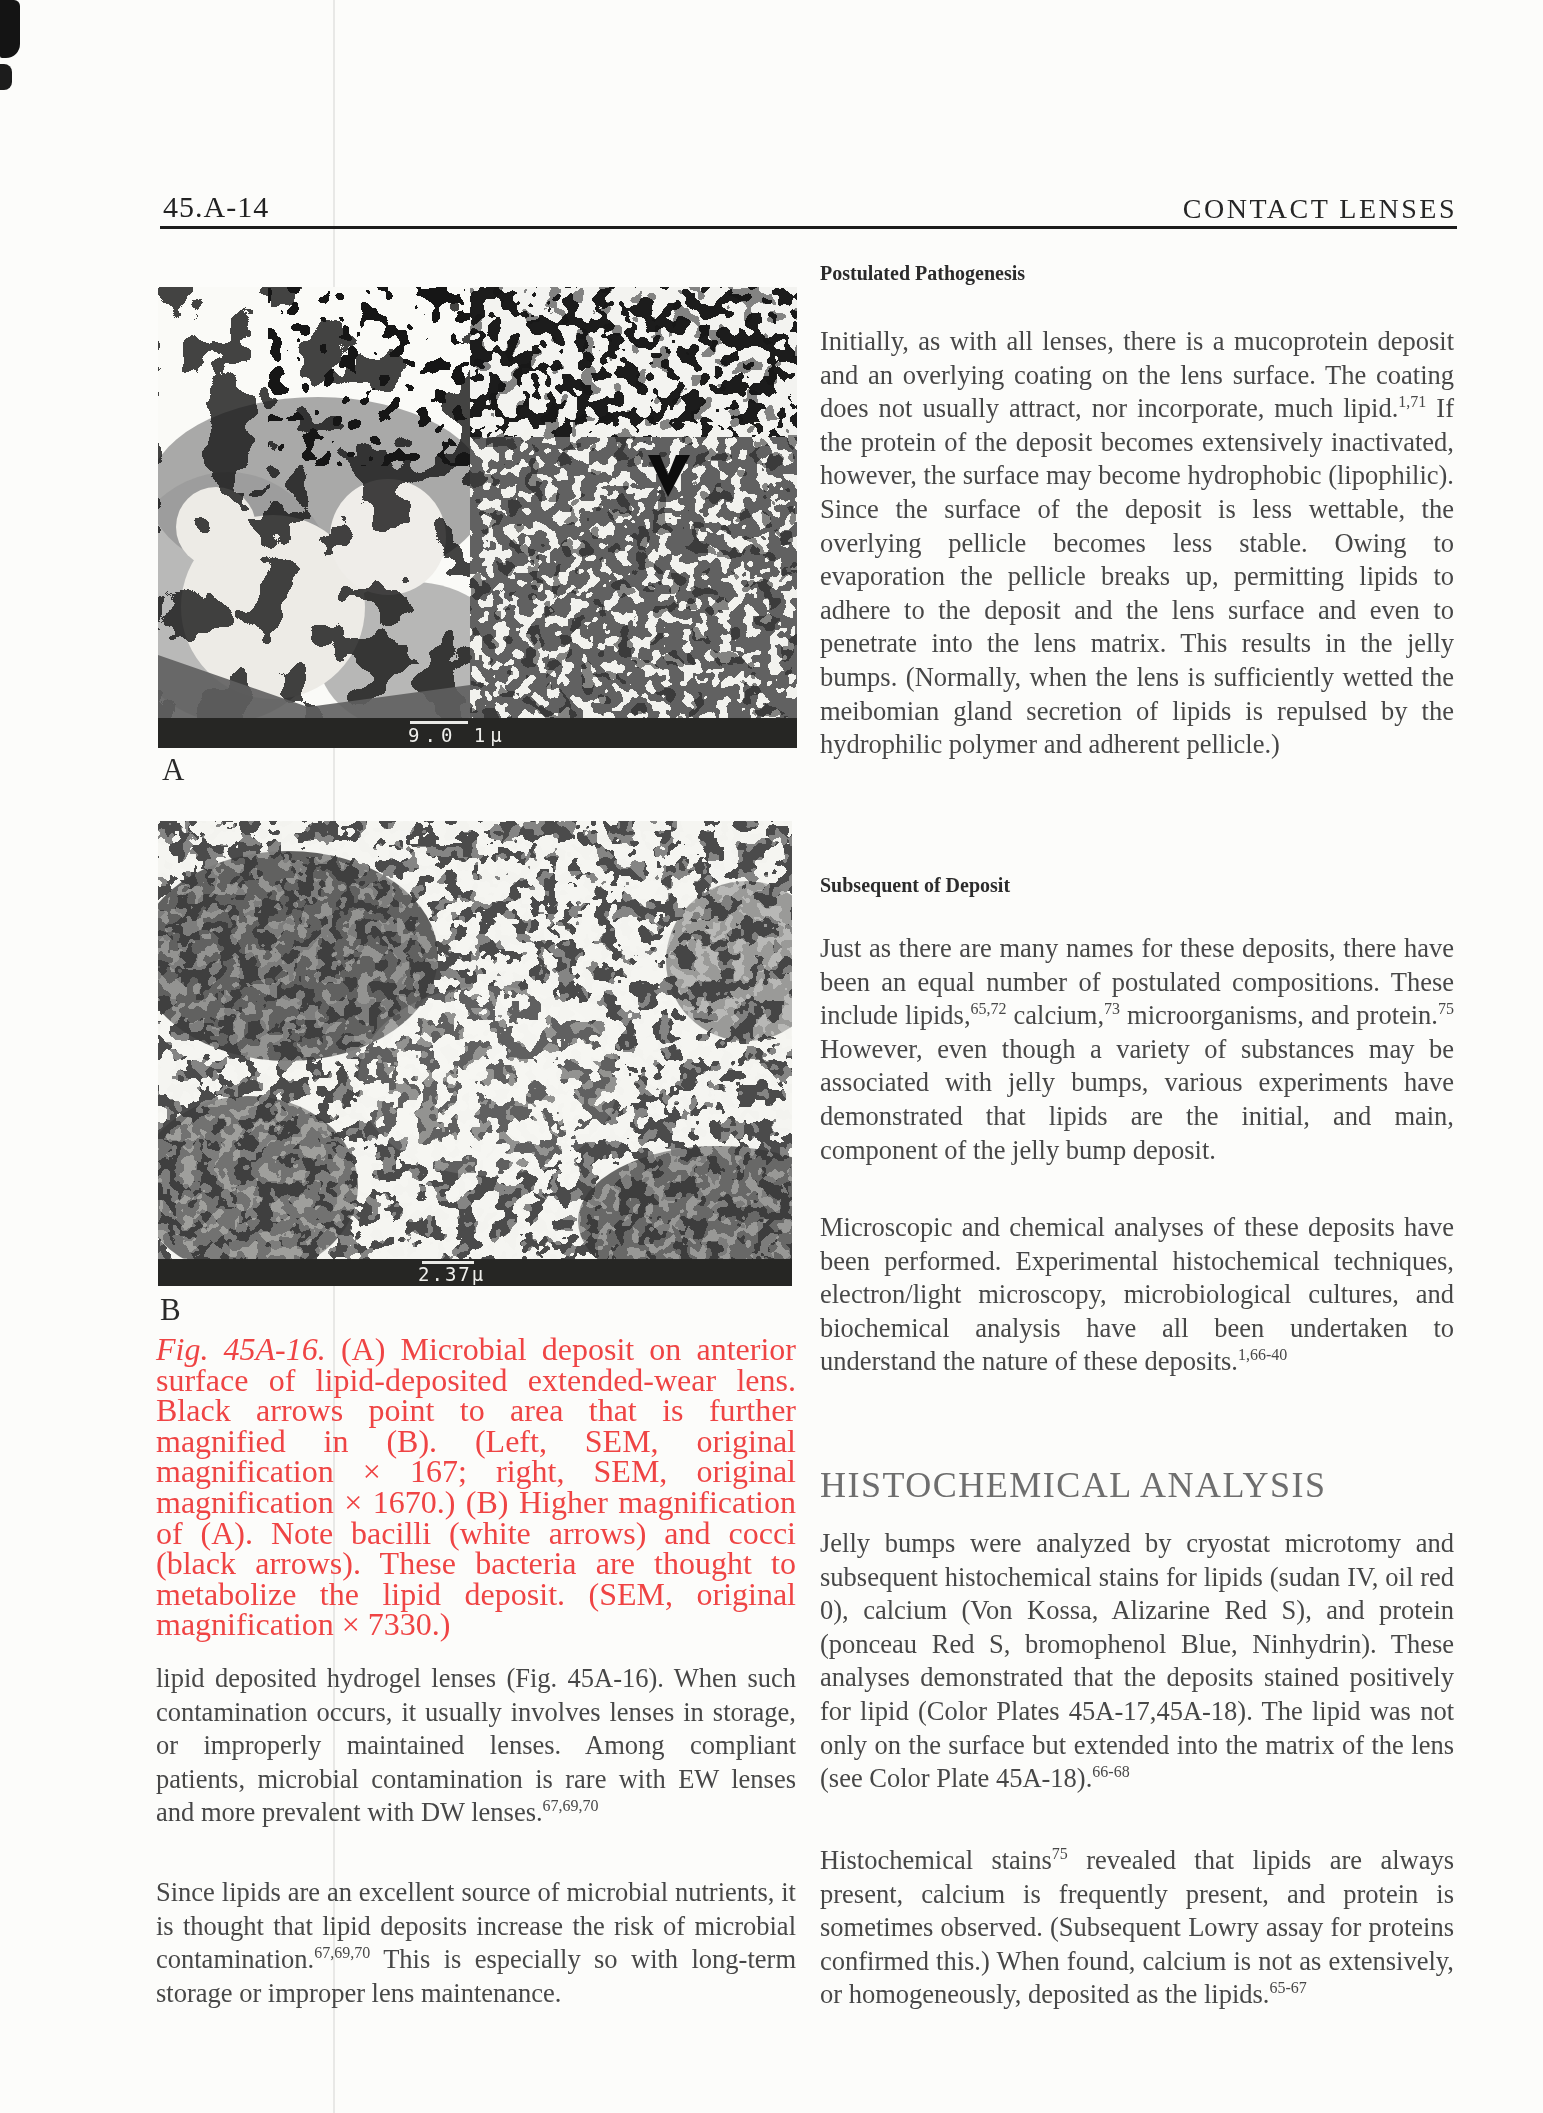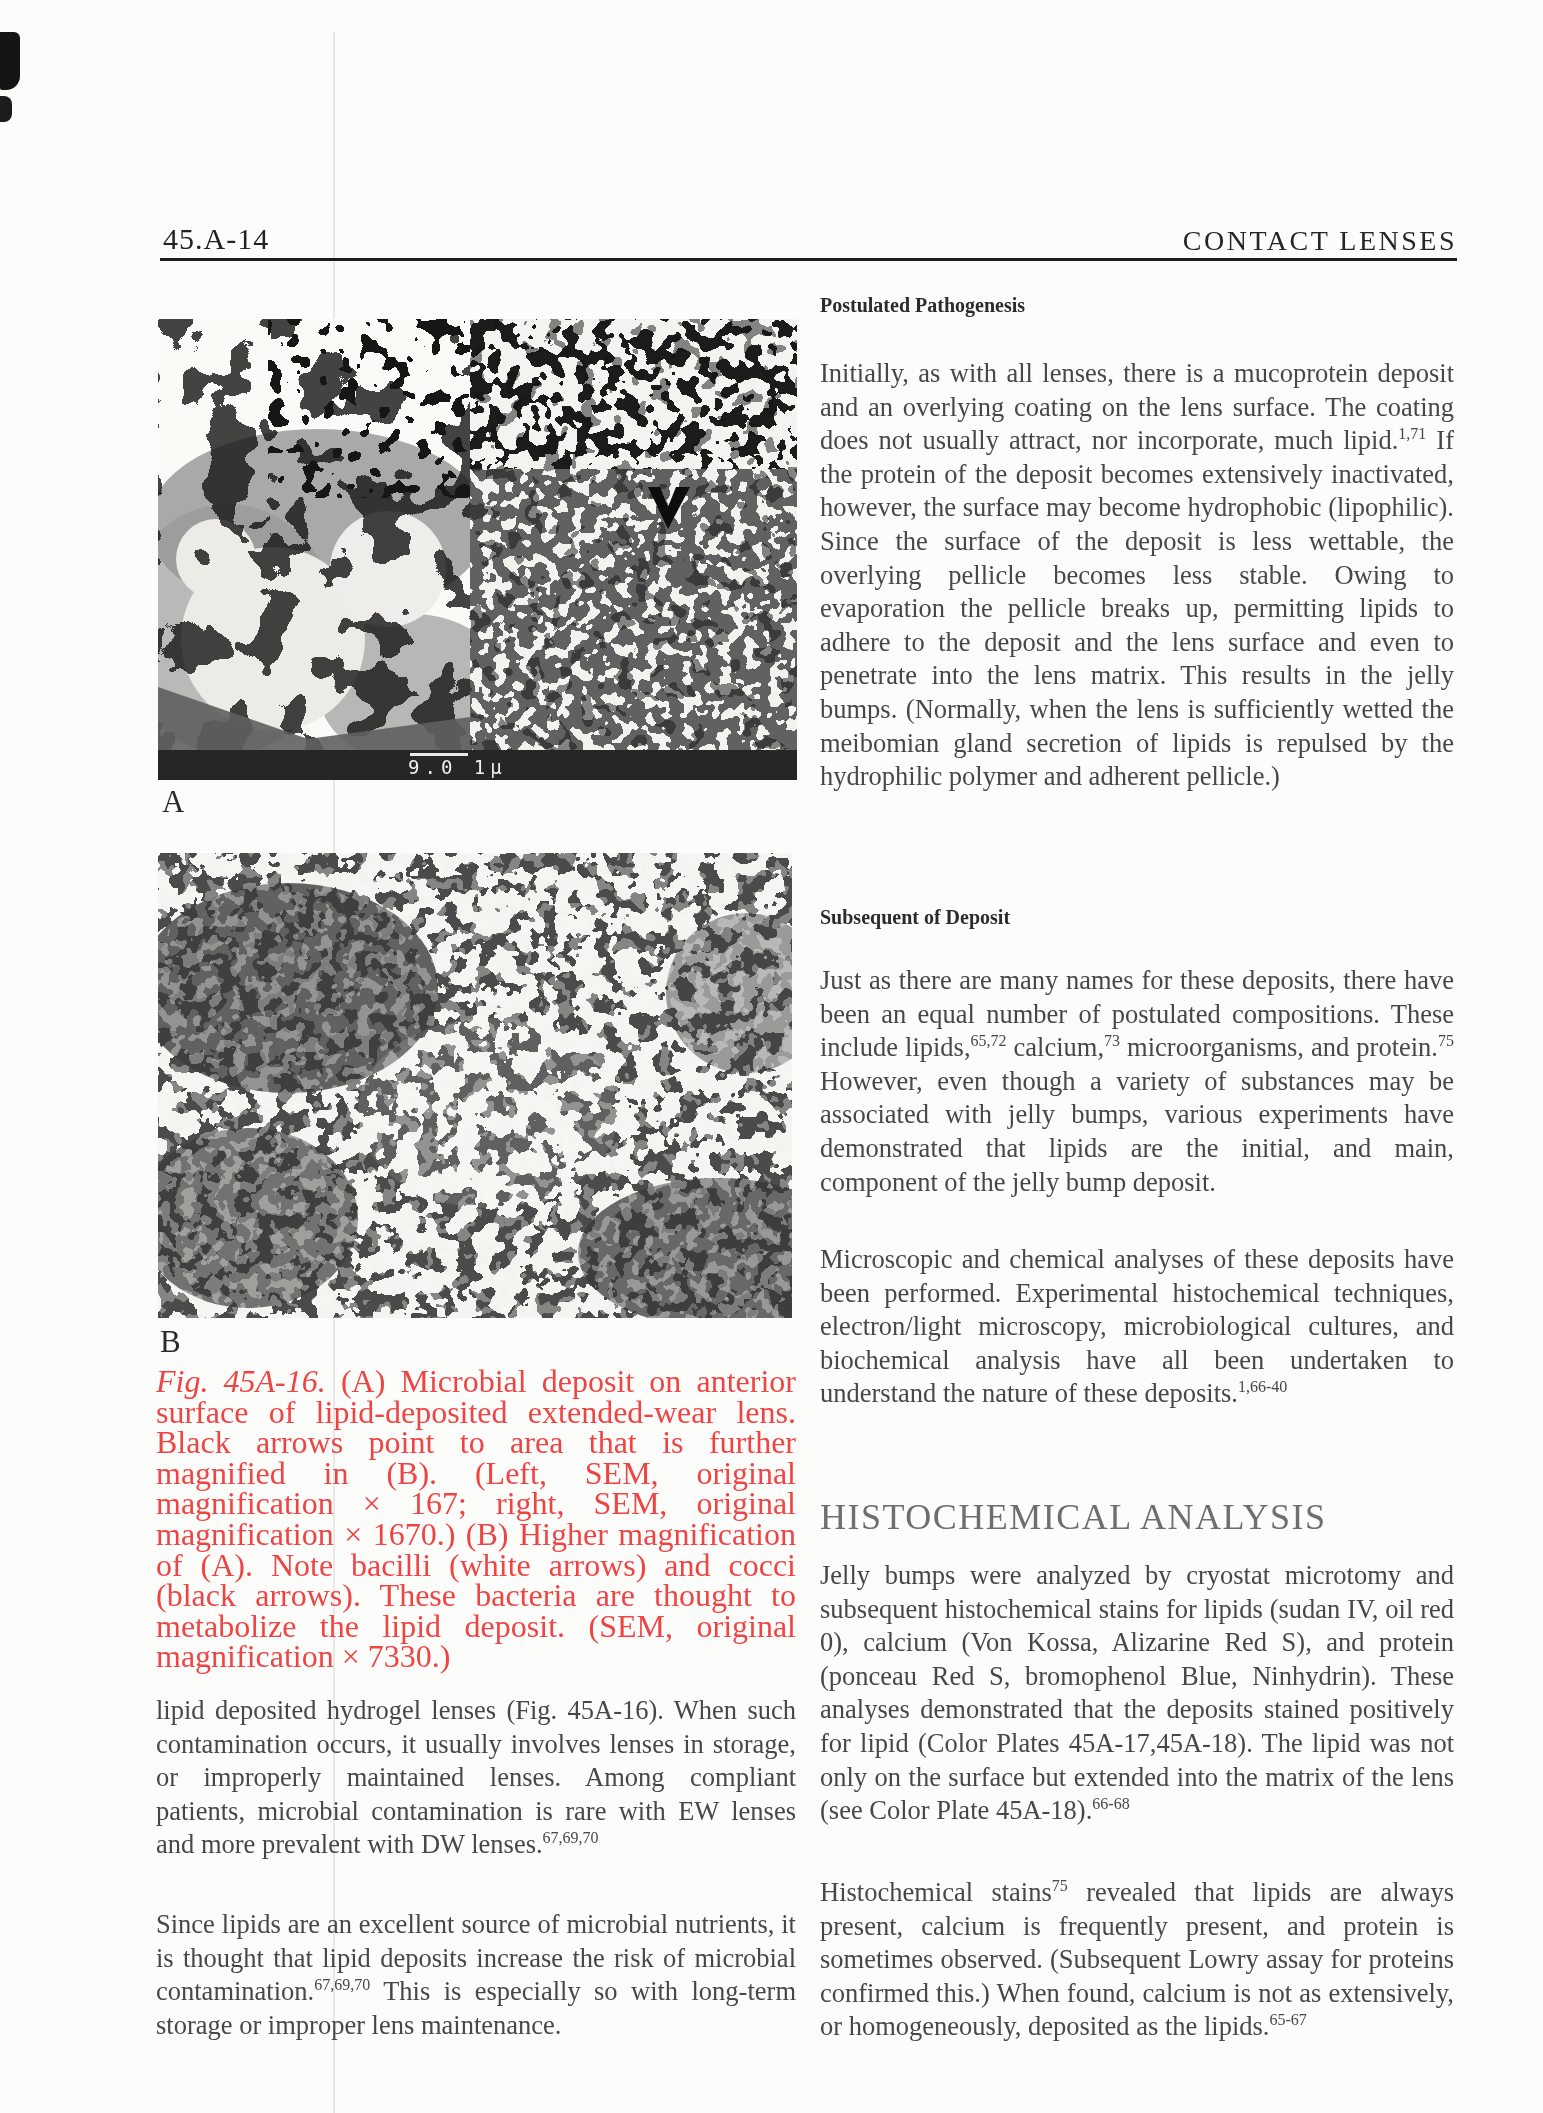--- a/index.html
+++ b/index.html
@@ -2,21 +2,21 @@
 <html><head>
 <meta charset="utf-8">
 <style>
   html,body{margin:0;padding:0;}
   body{
     width:1543px;height:2113px;position:relative;
     background:#fcfcfa;overflow:hidden;
     font-family:"Liberation Serif","DejaVu Serif",serif;
     color:#3f3f3f;
   }
-  .abs{position:absolute;margin-top:32px;}
+  .abs{position:absolute;}
   
   .page-num{left:163px;top:190px;font-size:30px;color:#222;letter-spacing:1px;}
   .run-title{right:86px;top:193px;font-size:28px;color:#262626;letter-spacing:2.5px;}
   .head-rule{left:160px;top:226px;width:1297px;height:3px;background:#1c1c1c;}
   
   .fold-line{left:333px;top:0;width:2px;height:2113px;background:rgba(90,90,90,0.12);}
   .corner-mark{left:0;top:0;width:20px;height:58px;background:#141414;border-radius:0 6px 14px 2px;}
   .corner-mark2{left:0;top:64px;width:12px;height:26px;background:#1c1c1c;border-radius:0 8px 8px 0;}
   
   .figure{overflow:hidden;background:#5eead4;}
@@ -160,20 +160,24 @@
   <svg style="position:absolute;left:0;top:0" width="634" height="465">
     <rect width="634" height="465" fill="#4b4b4b"></rect>
     <rect width="634" height="465" filter="url(#fWhiteWormB)"></rect>
     <ellipse cx="130" cy="135" rx="150" ry="105" fill="#3c3c3c" opacity="0.8"></ellipse>
     <ellipse cx="90" cy="365" rx="110" ry="90" fill="#3a3a3a" opacity="0.7"></ellipse>
     <ellipse cx="560" cy="400" rx="140" ry="75" fill="#383838" opacity="0.75"></ellipse>
     <ellipse cx="588" cy="140" rx="80" ry="80" fill="#404040" opacity="0.5"></ellipse>
     <ellipse cx="330" cy="260" rx="130" ry="95" fill="#ffffff" opacity="0.12"></ellipse>
     <rect width="634" height="465" filter="url(#fWhiteWorm)" opacity="0.35"></rect>
   </svg>
+  <div class="fig-bar">
+    <div class="scale-line" style="left:264px;top:2px;width:52px;"></div>
+    <div class="scale-text" style="left:260px;top:4px;letter-spacing:2px;">2.37μ</div>
+  </div>
 </div>
 <div class="abs fig-label label-b">B</div>
 
 <div class="abs col-left caption" style="top:1334px;"><i>Fig. 45A-16.</i>  (A) Microbial deposit on anterior surface of lipid-deposited extended-wear lens. Black arrows point to area that is further magnified in (B). (Left, SEM, original magnification × 167; right, SEM, original magnification × 1670.) (B) Higher magnification of (A). Note bacilli (white arrows) and cocci (black arrows). These bacteria are thought to metabolize the lipid deposit. (SEM, original magnification × 7330.)</div>
 
 <div class="abs col-left body-par" style="top:1662px;">lipid deposited hydrogel lenses (Fig. 45A-16). When such contamination occurs, it usually involves lenses in storage, or improperly maintained lenses. Among compliant patients, microbial contamination is rare with EW lenses and more prevalent with DW lenses.<sup>67,69,70</sup></div>
 <div class="abs col-left body-par" style="top:1876px;">Since lipids are an excellent source of microbial nutrients, it is thought that lipid deposits increase the risk of microbial contamination.<sup>67,69,70</sup> This is especially so with long-term storage or improper lens maintenance.</div>
 
 <div class="abs col-right sec-heading" style="top:262px;">Postulated Pathogenesis</div>
 <div class="abs col-right body-par" style="top:325px;">Initially, as with all lenses, there is a mucoprotein deposit and an overlying coating on the lens surface. The coating does not usually attract, nor incorporate, much lipid.<sup>1,71</sup> If the protein of the deposit becomes extensively inactivated, however, the surface may become hydrophobic (lipophilic). Since the surface of the deposit is less wettable, the overlying pellicle becomes less stable. Owing to evaporation the pellicle breaks up, permitting lipids to adhere to the deposit and the lens surface and even to penetrate into the lens matrix. This results in the jelly bumps. (Normally, when the lens is sufficiently wetted the meibomian gland secretion of lipids is repulsed by the hydrophilic polymer and adherent pellicle.)</div>

